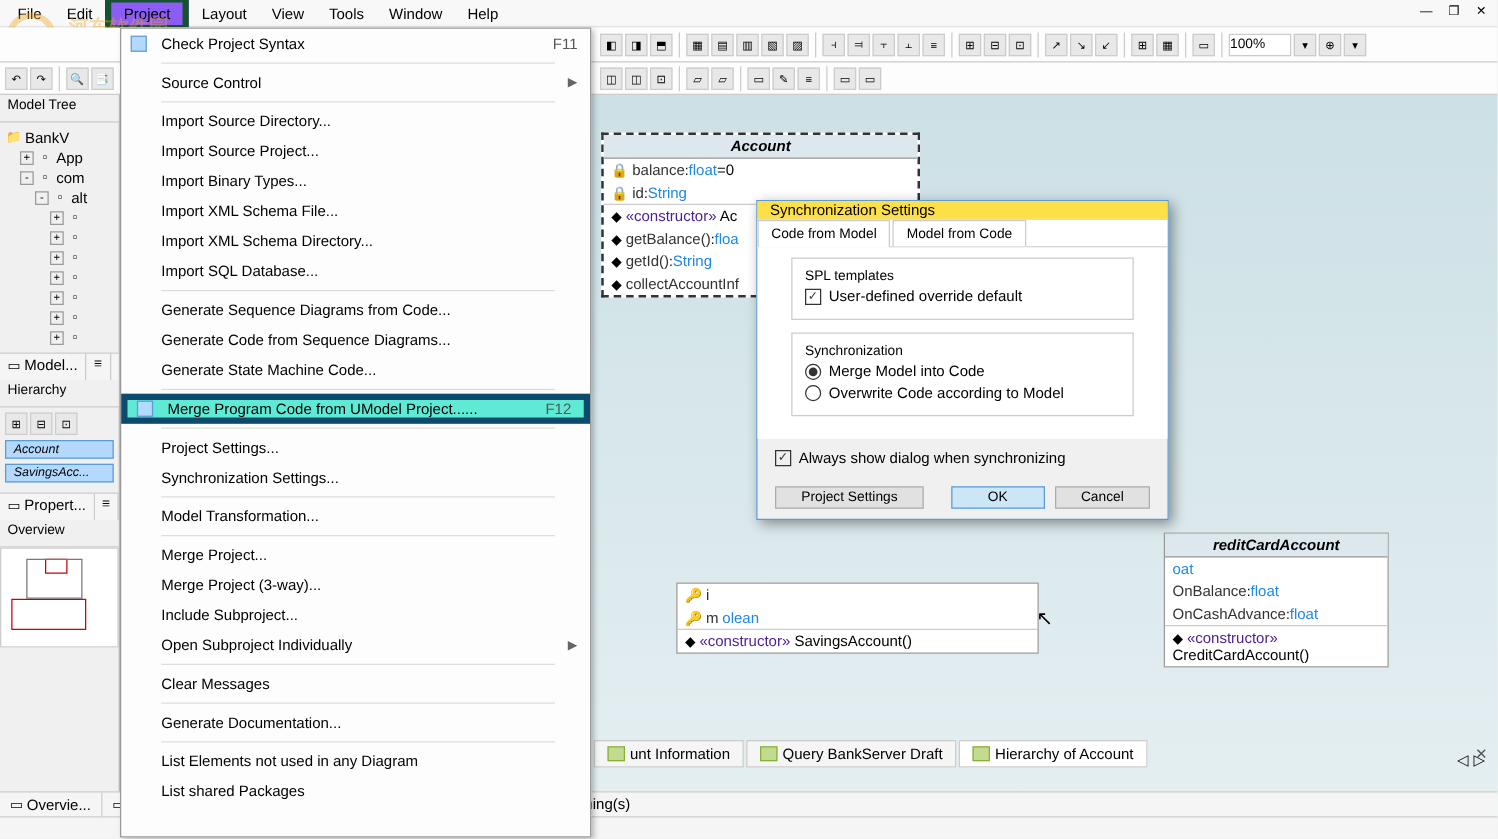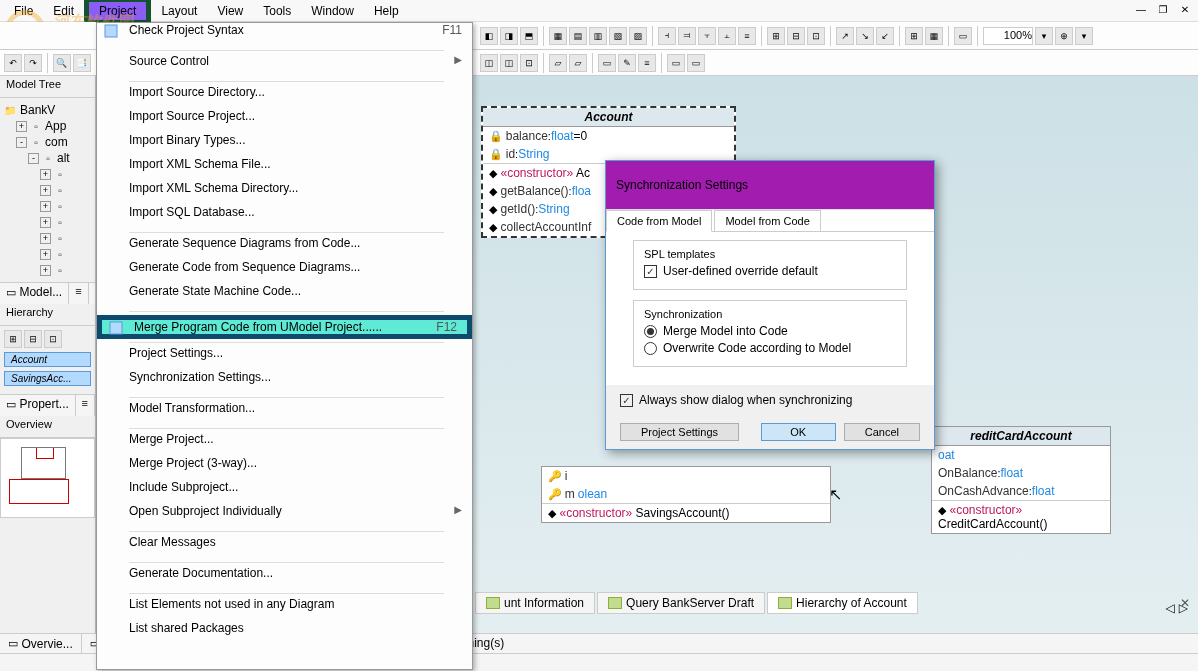--- a/index.html
+++ b/index.html
@@ -9,54 +9,54 @@
 .menubar-item.active{background:#8b5cf6;border:5px solid #14532d}
 .window-controls{position:absolute;top:2px;right:4px;display:flex;gap:4px}
 .window-controls span{width:18px;height:14px;display:flex;align-items:center;justify-content:center;font-size:10px}
 .watermark{position:absolute;top:0;left:0;width:180px;height:65px;opacity:0.4;pointer-events:none;z-index:1}
 .watermark .logo-circ{width:40px;height:40px;border:5px solid #f5a623;border-radius:50%;position:absolute;top:10px;left:5px}
 .watermark .wm-text{position:absolute;top:12px;left:55px;color:#f5a623;font-size:16px;font-weight:bold}
 .watermark .wm-url{position:absolute;top:35px;left:55px;color:#5a9e6f;font-size:13px}
 .toolbar{height:28px;background:#fdfdfd;border-bottom:1px solid #ccc;display:flex;align-items:center;padding:0 4px;gap:2px;position:relative;z-index:2}
 .tb-btn{width:18px;height:18px;background:#e8e8e8;border:1px solid #ccc;display:flex;align-items:center;justify-content:center;font-size:9px}
 .tb-sep{width:1px;height:20px;background:#ccc;margin:0 3px}
-.zoom-box{width:50px;height:18px;border:1px solid #ccc;background:#fff;text-align:right;font-size:11px;padding-top:1px}
+.zoom-box{width:50px;height:18px;border:1px solid #ccc;background:#fff;text-align:left;font-size:11px;padding-top:1px}
 .toolbar2{height:26px;background:#fdfdfd;border-bottom:1px solid #ccc;display:flex;align-items:center;padding:0 4px;gap:2px}
 .main{display:flex;height:calc(100% - 94px)}
 .panel-left{width:96px;border-right:1px solid #bbb;display:flex;flex-direction:column}
 .panel-header{height:22px;background:#f0f0f0;padding:2px 6px;font-size:11px;border-bottom:1px solid #ccc}
 .tree{padding:4px 2px;font-size:11px;flex:0 0 auto}
 .tree-row{display:flex;align-items:center;gap:2px;padding:1px 0}
 .tree-row .exp{width:11px;height:11px;border:1px solid #999;text-align:center;line-height:9px;font-size:9px}
 .tree-icon{width:14px;height:14px;display:inline-flex;align-items:center;justify-content:center;font-size:10px}
 .tabstrip{display:flex;height:22px;border-top:1px solid #ccc;background:#f5f5f5}
 .tabstrip .tab{padding:2px 6px;border-right:1px solid #ccc;font-size:11px;white-space:nowrap;overflow:hidden}
 .hierarchy{padding:4px;font-size:11px}
 .hierarchy .hnode{background:#b3d9ff;border:1px solid #5a9bd5;padding:1px 6px;margin:4px 0;font-style:italic;font-size:10px}
 .canvas{flex:1;background:linear-gradient(#cce0e5,#e5eff2);position:relative;overflow:hidden}
 .uml-class{position:absolute;background:#fff;border:1px solid #999}
 .uml-class.dashed{border:2px dashed #333}
 .uml-title{background:#dde8ee;text-align:center;font-weight:bold;font-style:italic;padding:2px;border-bottom:1px solid #999;font-size:12px}
 .uml-attr{padding:2px 6px;font-size:11px}
-.uml-attr .k{color:#be185d}
+.uml-attr .k{color:#4c1d95}
 .uml-attr .t{color:#1e88e5}
 .uml-attr .n{color:#333}
 .uml-sep{border-top:1px solid #ccc}
 .menu-dropdown{position:absolute;top:22px;left:96px;width:377px;background:#fdfdfd;border:1px solid #999;box-shadow:2px 2px 5px rgba(0,0,0,0.3);z-index:100}
-.menu-row{display:flex;height:24px;padding-right:10px}
+.menu-row{display:flex;align-items:center;height:24px;padding-right:10px}
 .menu-row.highlighted{background:#5eead4;border:5px solid #0c4a6e}
 .menu-row.disabled{color:#999}
 .menu-icon-col{width:28px;display:flex;justify-content:center}
 .menu-icon-col svg{width:16px;height:16px}
 .menu-label{flex:1;padding-left:4px}
 .menu-shortcut{color:#555;padding-left:10px}
 .menu-sep{height:1px;background:#ddd;margin:3px 28px 3px 32px}
 .menu-arrow{color:#666;font-size:10px}
 .dialog{position:absolute;top:160px;left:605px;width:330px;background:#f0f0f0;border:1px solid #5a9bd5;box-shadow:3px 3px 10px rgba(0,0,0,0.4);z-index:200}
-.dialog-title{background:#a21caf;padding:17px 10px;font-size:12px;border-bottom:1px solid #ddd}
+.dialog-title{background:#fde047;padding:0 10px;font-size:12px;border-bottom:1px solid #ddd}
 .dlg-tabs{display:flex;background:#fff;border-bottom:1px solid #ccc}
 .dlg-tab{padding:4px 10px;font-size:11px;border:1px solid #ccc;border-bottom:none;margin-right:2px;background:#fff}
 .dlg-tab.active{border-bottom:1px solid #fff;margin-bottom:-1px}
 .dlg-body{padding:8px 27px;background:#fff}
 .fieldset{border:1px solid #ccc;padding:6px 10px 8px;margin-bottom:10px}
 .fieldset-legend{font-size:11px;padding:0 4px;background:#fff;margin-left:-4px}
 .check,.radio{display:flex;align-items:center;gap:6px;margin:3px 0;font-size:11px}
 .check-box{width:13px;height:13px;border:1px solid #333;display:flex;align-items:center;justify-content:center;font-size:10px;color:#333}
 .radio-btn{width:13px;height:13px;border:1px solid #333;border-radius:50%;display:flex;align-items:center;justify-content:center}
 .radio-btn.sel::after{content:"";width:7px;height:7px;background:#333;border-radius:50%}

